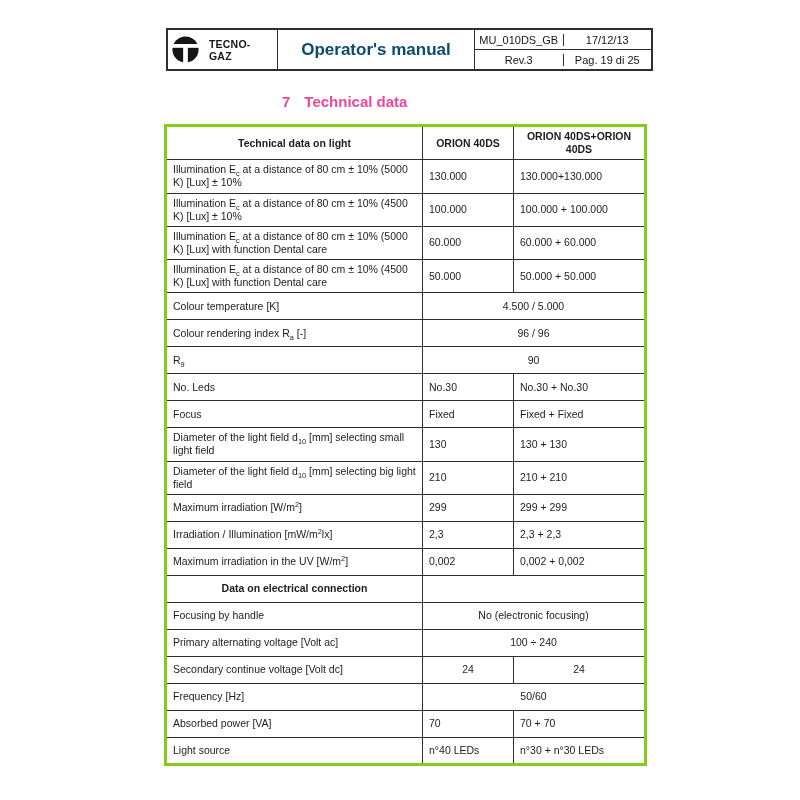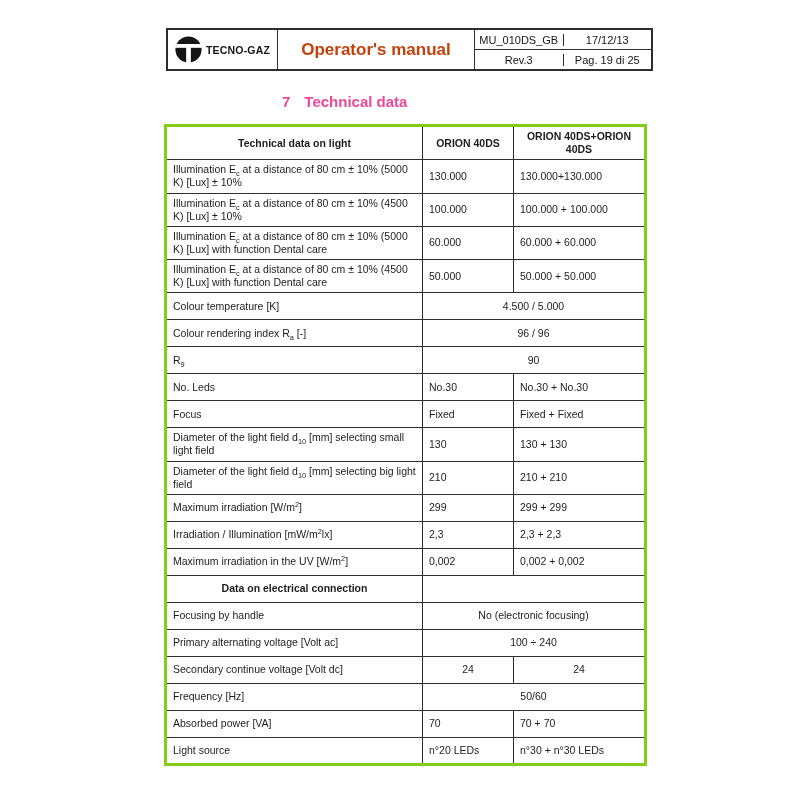--- a/index.html
+++ b/index.html
@@ -8,29 +8,29 @@
 
   .page { position: absolute; inset: 0; background: #ffffff; }
 
   
   .header-box {
     position: absolute; left: 166px; top: 28px; width: 487px; height: 43px;
     border: 2px solid #2e2e2e; display: flex; align-items: stretch; background: #fff;
   }
   .logo-cell {
     width: 110px; border-right: 1.5px solid #2e2e2e;
-    display: flex; align-items: center; justify-content: center; gap: 4px; padding: 4px;
+    display: flex; align-items: center; justify-content: center; gap: 10px; padding: 4px;
   }
   .logo-icon { width: 27px; height: 27px; flex: 0 0 auto; }
   .logo-text { font-weight: bold; font-size: 10.5px; letter-spacing: 0.2px; color: #151515; }
   .title-cell {
     flex: 1; display: flex; align-items: center; justify-content: center;
     border-right: 1.5px solid #2e2e2e;
   }
-  .manual-title { font-weight: bold; font-size: 17px; color: #c2410c; }
+  .manual-title { font-weight: bold; font-size: 17px; color: #0c4a6e; }
   .meta-grid { width: 176px; display: flex; flex-direction: column; }
   .meta-row { flex: 1; display: flex; align-items: center; }
   .meta-row + .meta-row { border-top: 1.5px solid #2e2e2e; }
   .meta-cell {
     flex: 1; display: flex; align-items: center; justify-content: center;
     font-size: 11px; color: #151515; white-space: nowrap;
   }
   .meta-cell + .meta-cell { border-left: 1.5px solid #2e2e2e; }
 
   
@@ -198,19 +198,19 @@
           <td class="label">Frequency [Hz]</td>
           <td class="merged" colspan="2">50/60</td>
         </tr>
         <tr>
           <td class="label">Absorbed power [VA]</td>
           <td class="value">70</td>
           <td class="value">70 + 70</td>
         </tr>
         <tr>
           <td class="label">Light source</td>
-          <td class="value">n°20 LEDs</td>
+          <td class="value">n°40 LEDs</td>
           <td class="value">n°30 + n°30 LEDs</td>
         </tr>
       </tbody>
   </table>
 
 </div>
 
 </body></html>

